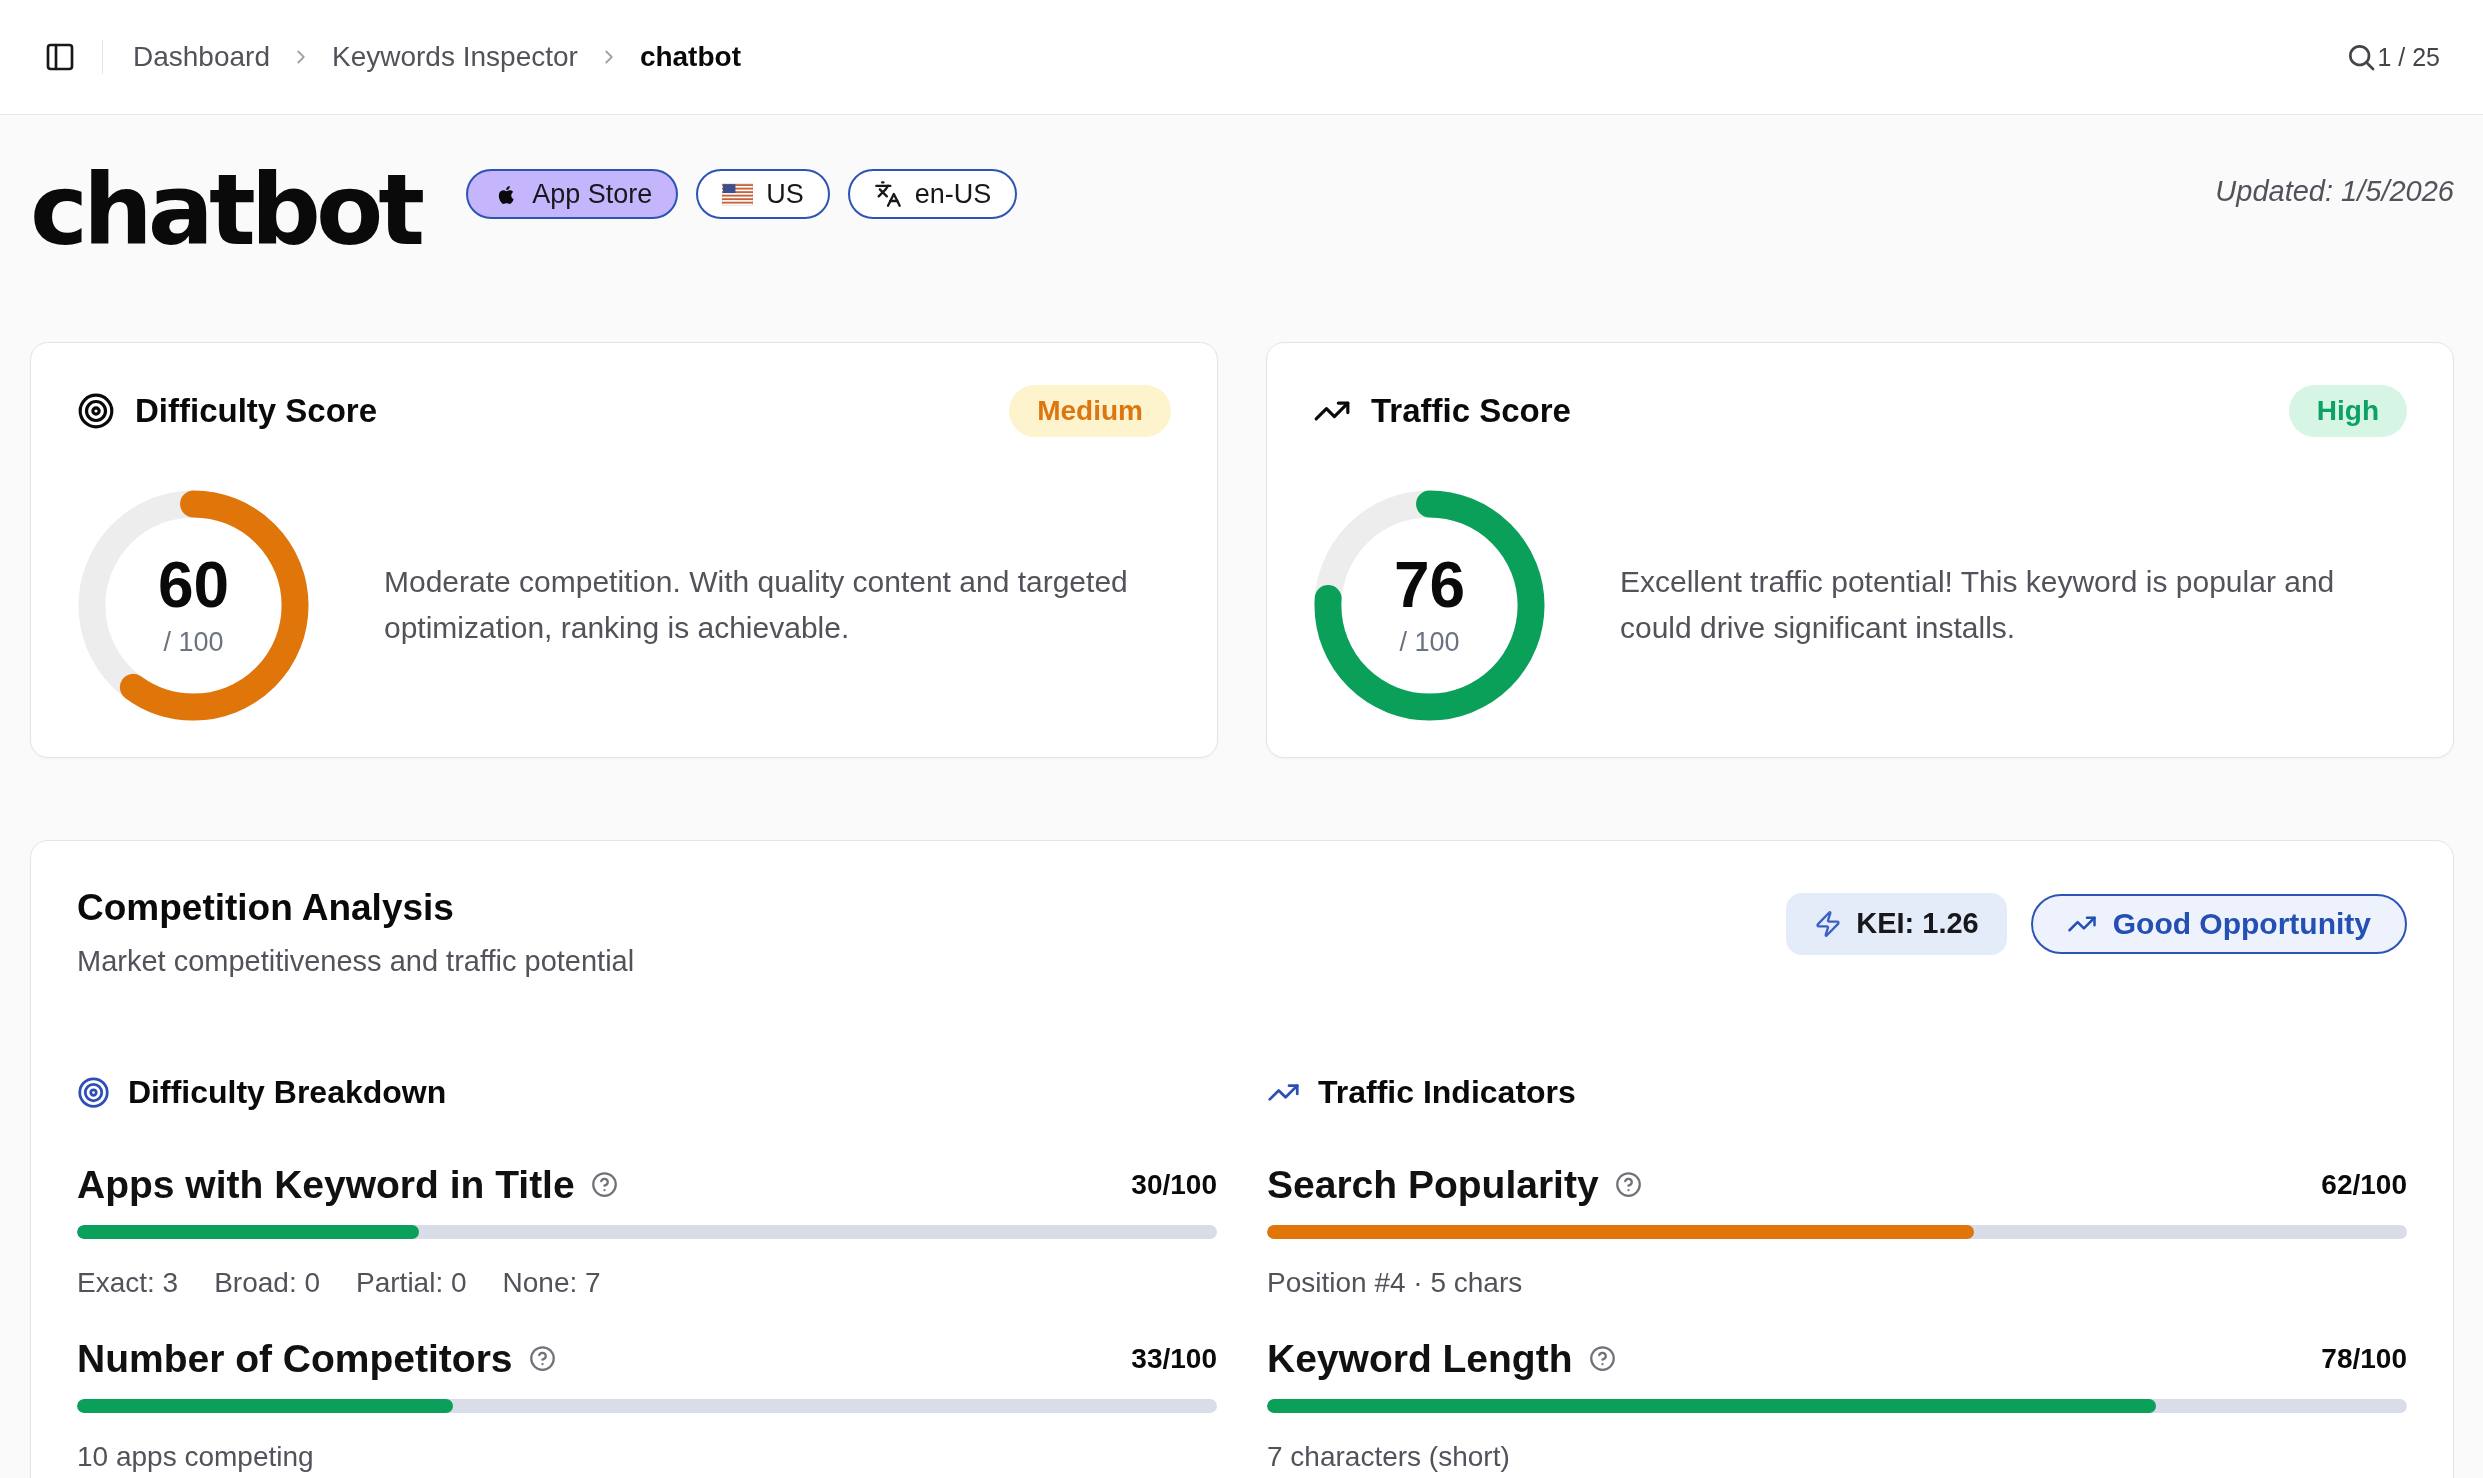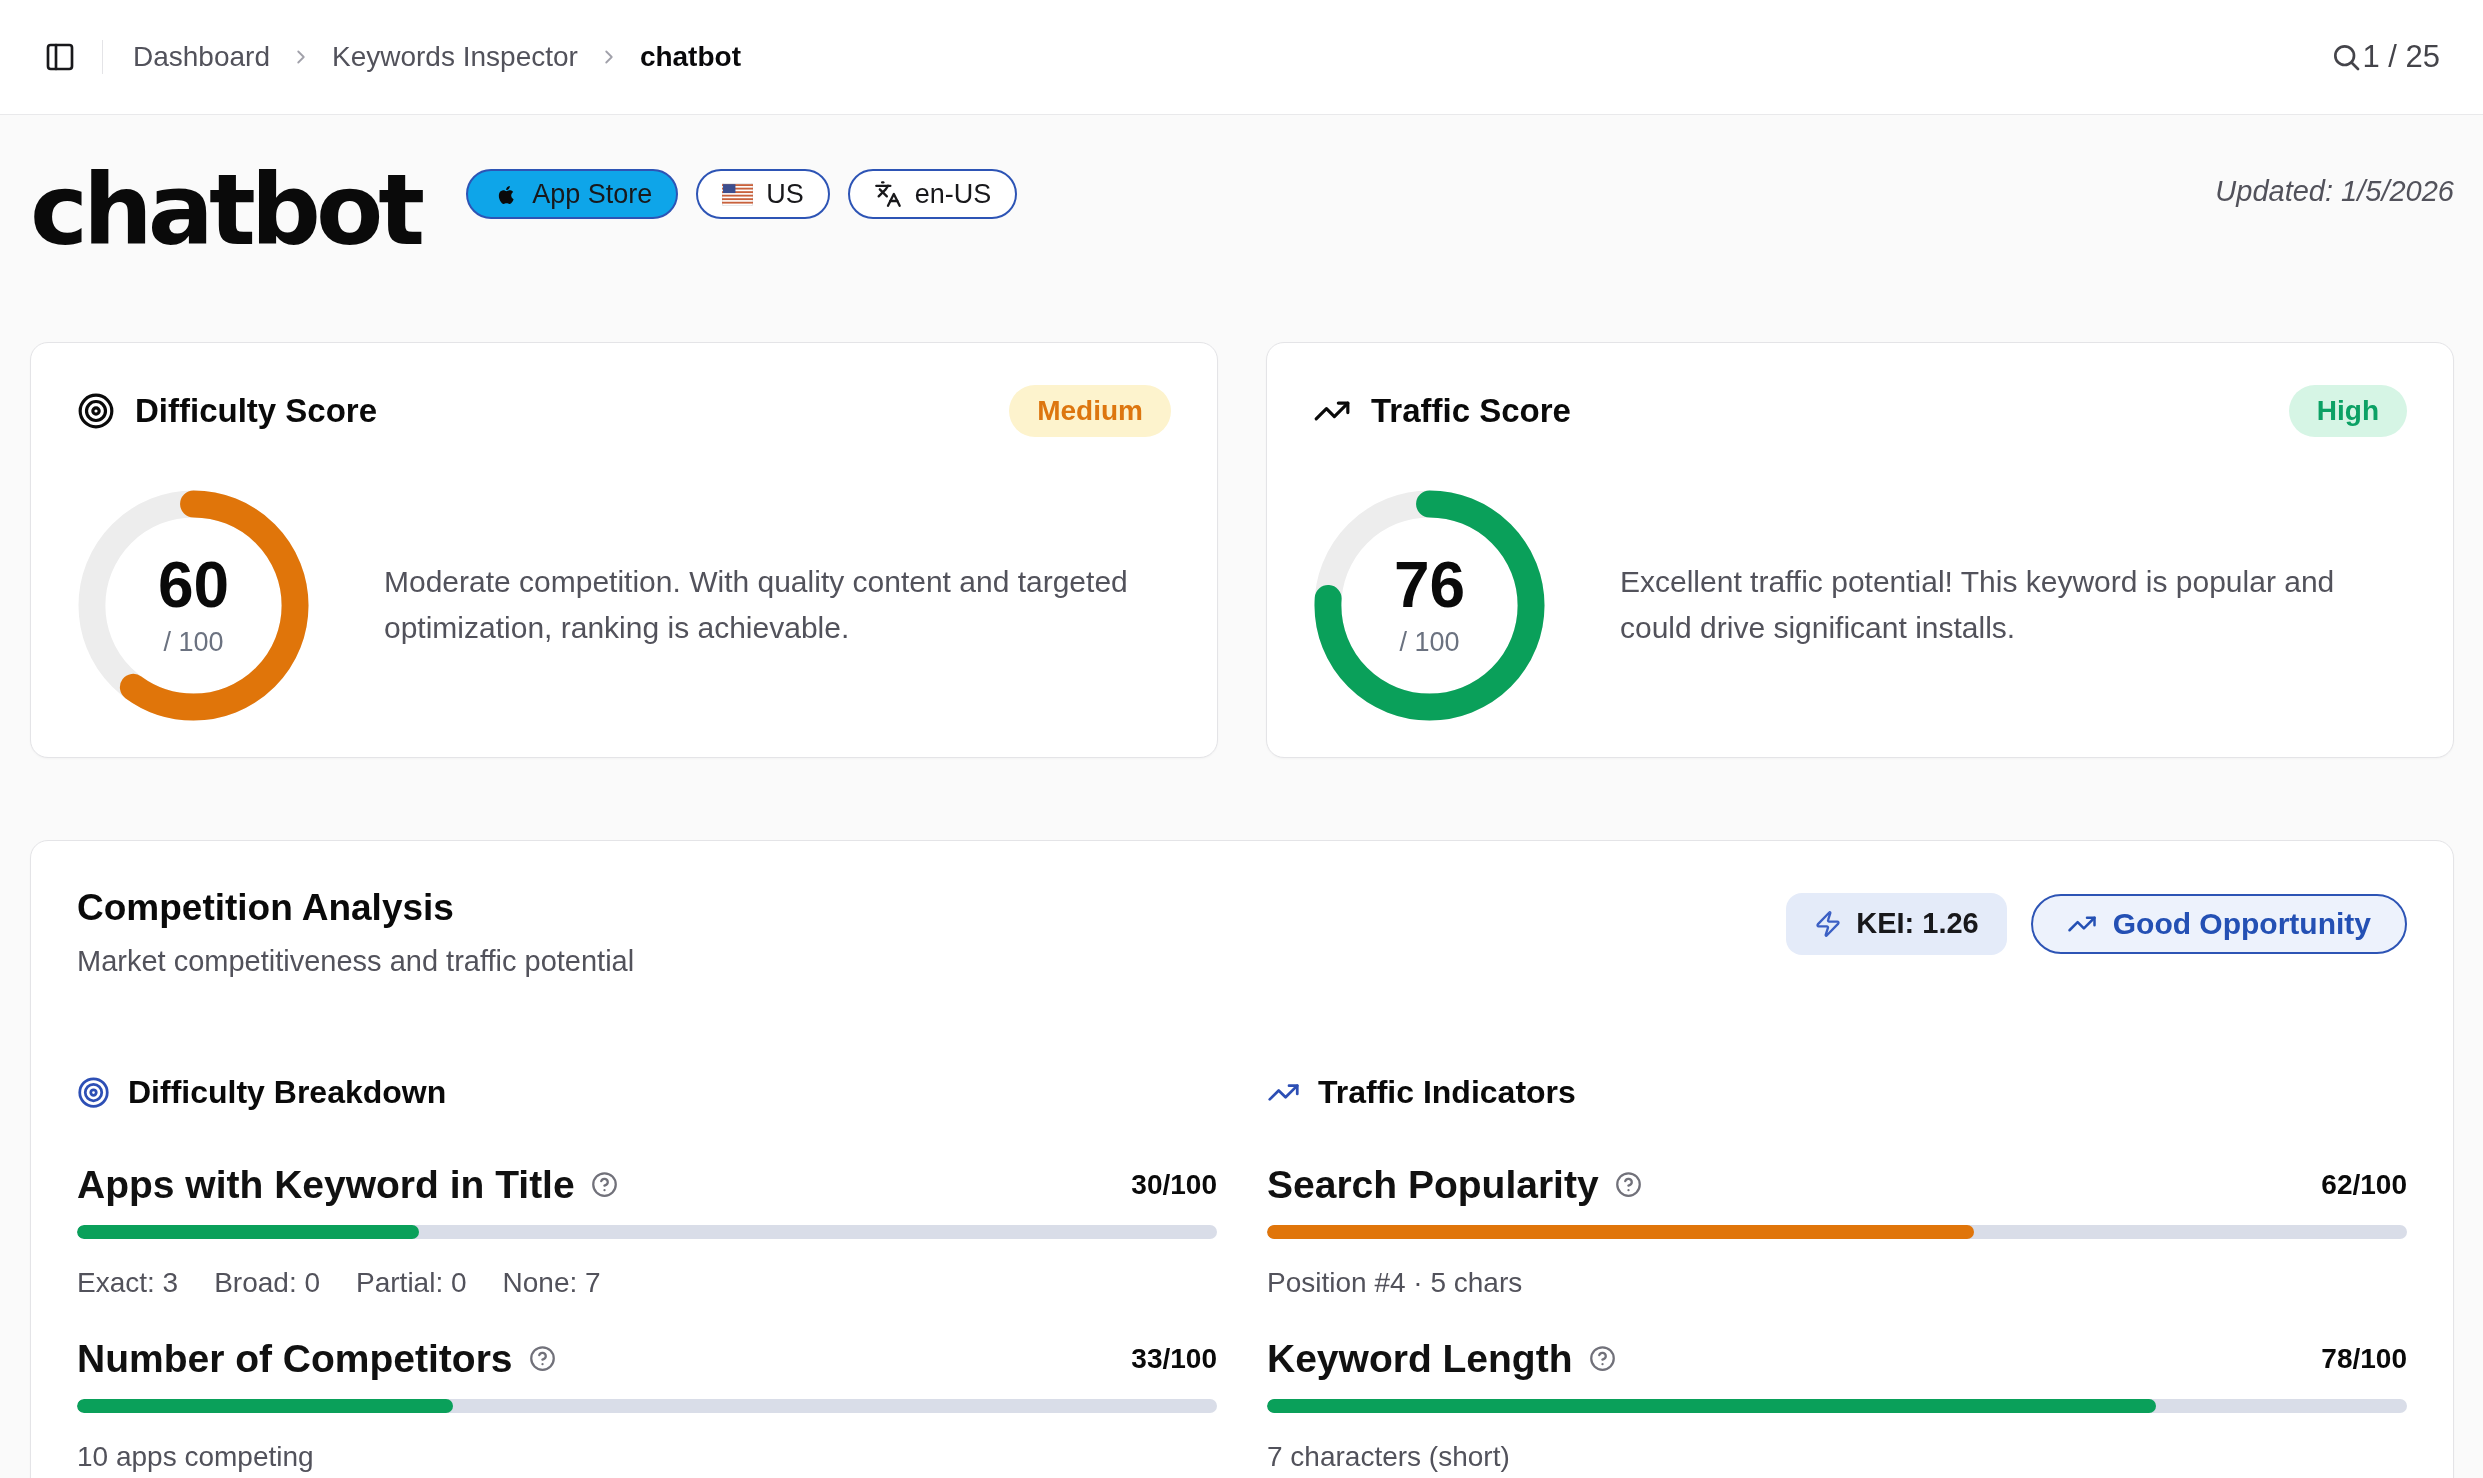--- a/index.html
+++ b/index.html
@@ -17,36 +17,36 @@
   .topbar {
     height: 115px; background: #fff; border-bottom: 1px solid #e9e9eb;
     display: flex; align-items: center; padding: 8px 44px;
   }
   .icon-btn { background: none; border: none; cursor: pointer; display: flex; align-items: center; color: #18181b; }
   .topbar-divider { width: 1px; height: 34px; background: #e4e4e7; margin: 0 30px 0 26px; }
   .breadcrumb { display: flex; align-items: center; gap: 20px; font-size: 28px; color: #52525b; }
   .crumb { text-decoration: none; color: #52525b; cursor: pointer; }
   .crumb-current { color: #09090b; font-weight: 700; }
   .crumb-chevron { color: #a1a1aa; }
-  .topbar-right { margin-left: auto; display: flex; align-items: center; gap: 0; color: #44444a; font-size: 31px; }
+  .topbar-right { margin-left: auto; display: flex; align-items: center; gap: 0; color: #44444a; font-size: 25px; }
 
   
   .main { padding: 0 30px; }
   .title-row { margin-top: 44px; display: flex; align-items: flex-start; }
   .page-title {
     font-family: "DejaVu Sans", "Liberation Sans", sans-serif;
     font-size: 98px; font-weight: bold; letter-spacing: -5px; line-height: 1.05; color: #0a0a0a;
   }
   .title-badges { display: flex; gap: 18px; margin-left: 46px; margin-top: 10px; align-items: center; }
   .chip {
     height: 50px; padding: 0 24px; border: 2px solid var(--accent-blue); border-radius: 26px;
     background: #fff; display: inline-flex; align-items: center; gap: 13px;
     font-size: 27px; color: #18181b; cursor: pointer;
   }
-  .chip.chip-filled { background: #0ea5e9; }
+  .chip.chip-filled { background: #c4b5fd; }
   .updated { margin-left: auto; margin-top: 16px; font-style: italic; color: #52525b; font-size: 29px; }
 
   
   .cards-row { display: flex; gap: 48px; margin-top: 80px; }
   .score-card {
     flex: 1; background: #fff; border: 1px solid #e4e4e7; border-radius: 18px;
     padding: 42px 46px 34px; height: 416px; box-shadow: 0 1px 2px rgba(0,0,0,.03);
   }
   .score-card-head { display: flex; align-items: center; justify-content: space-between; }
   .score-card-title { display: flex; align-items: center; gap: 20px; font-size: 33px; font-weight: 700; color: #0a0a0a; }

